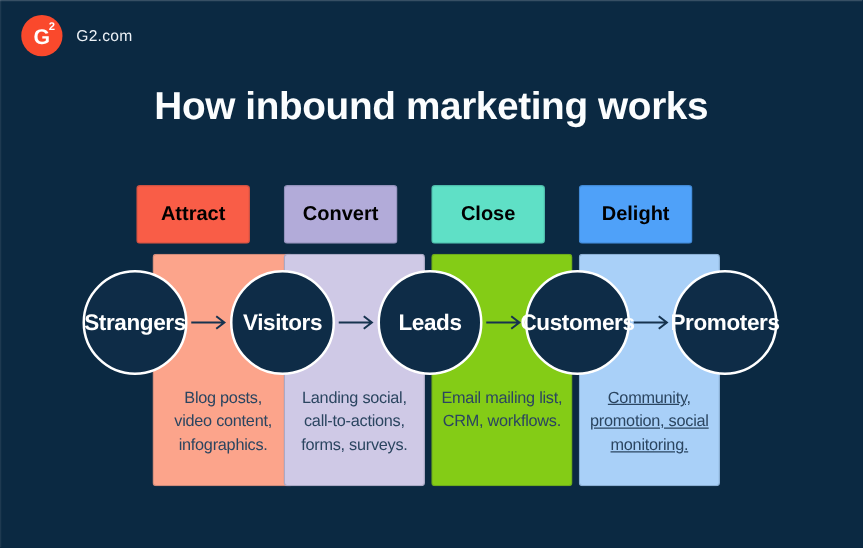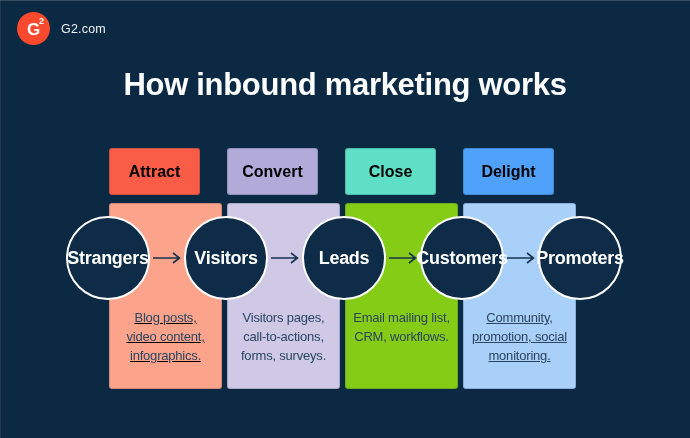--- a/index.html
+++ b/index.html
@@ -49,27 +49,27 @@
     <span class="brand-site" style="color: rgb(237, 242, 247);">G2.com</span>
   </div>
 
   <h1 class="title" style="color: rgb(251, 253, 254);">How inbound marketing works</h1>
 
   <div class="stage-header" style="left: 109px; background-color: rgb(249, 93, 71);">Attract</div>
   <div class="stage-header" style="left: 227px; background-color: rgb(178, 171, 217);">Convert</div>
   <div class="stage-header" style="left: 345px; background-color: rgb(95, 224, 198);">Close</div>
   <div class="stage-header" style="left: 463px; background-color: rgb(79, 161, 249);">Delight</div>
 
-  <div class="stage-body" style="left: 109px; background-color: rgb(252, 164, 139); text-decoration: underline;">
+  <div class="stage-body" style="left: 122px; background-color: rgb(252, 164, 139);">
     <div class="stage-desc" style="color: rgb(43, 69, 96);">Blog posts,
 video content,
 infographics.</div>
   </div>
   <div class="stage-body" style="left: 227px; background-color: rgb(207, 201, 230);">
-    <div class="stage-desc" style="color: rgb(43, 69, 96);">Visitors pages,
+    <div class="stage-desc" style="color: rgb(43, 69, 96);">Landing social,
 call-to-actions,
 forms, surveys.</div>
   </div>
   <div class="stage-body" style="left: 345px; background-color: #84cc16;">
     <div class="stage-desc" style="color: rgb(43, 69, 96);">Email mailing list,
 CRM, workflows.</div>
   </div>
   <div class="stage-body" style="left: 463px; background-color: rgb(169, 208, 248);">
     <div class="stage-desc" style="color: rgb(43, 69, 96); text-decoration: underline;">Community,
 promotion, social

